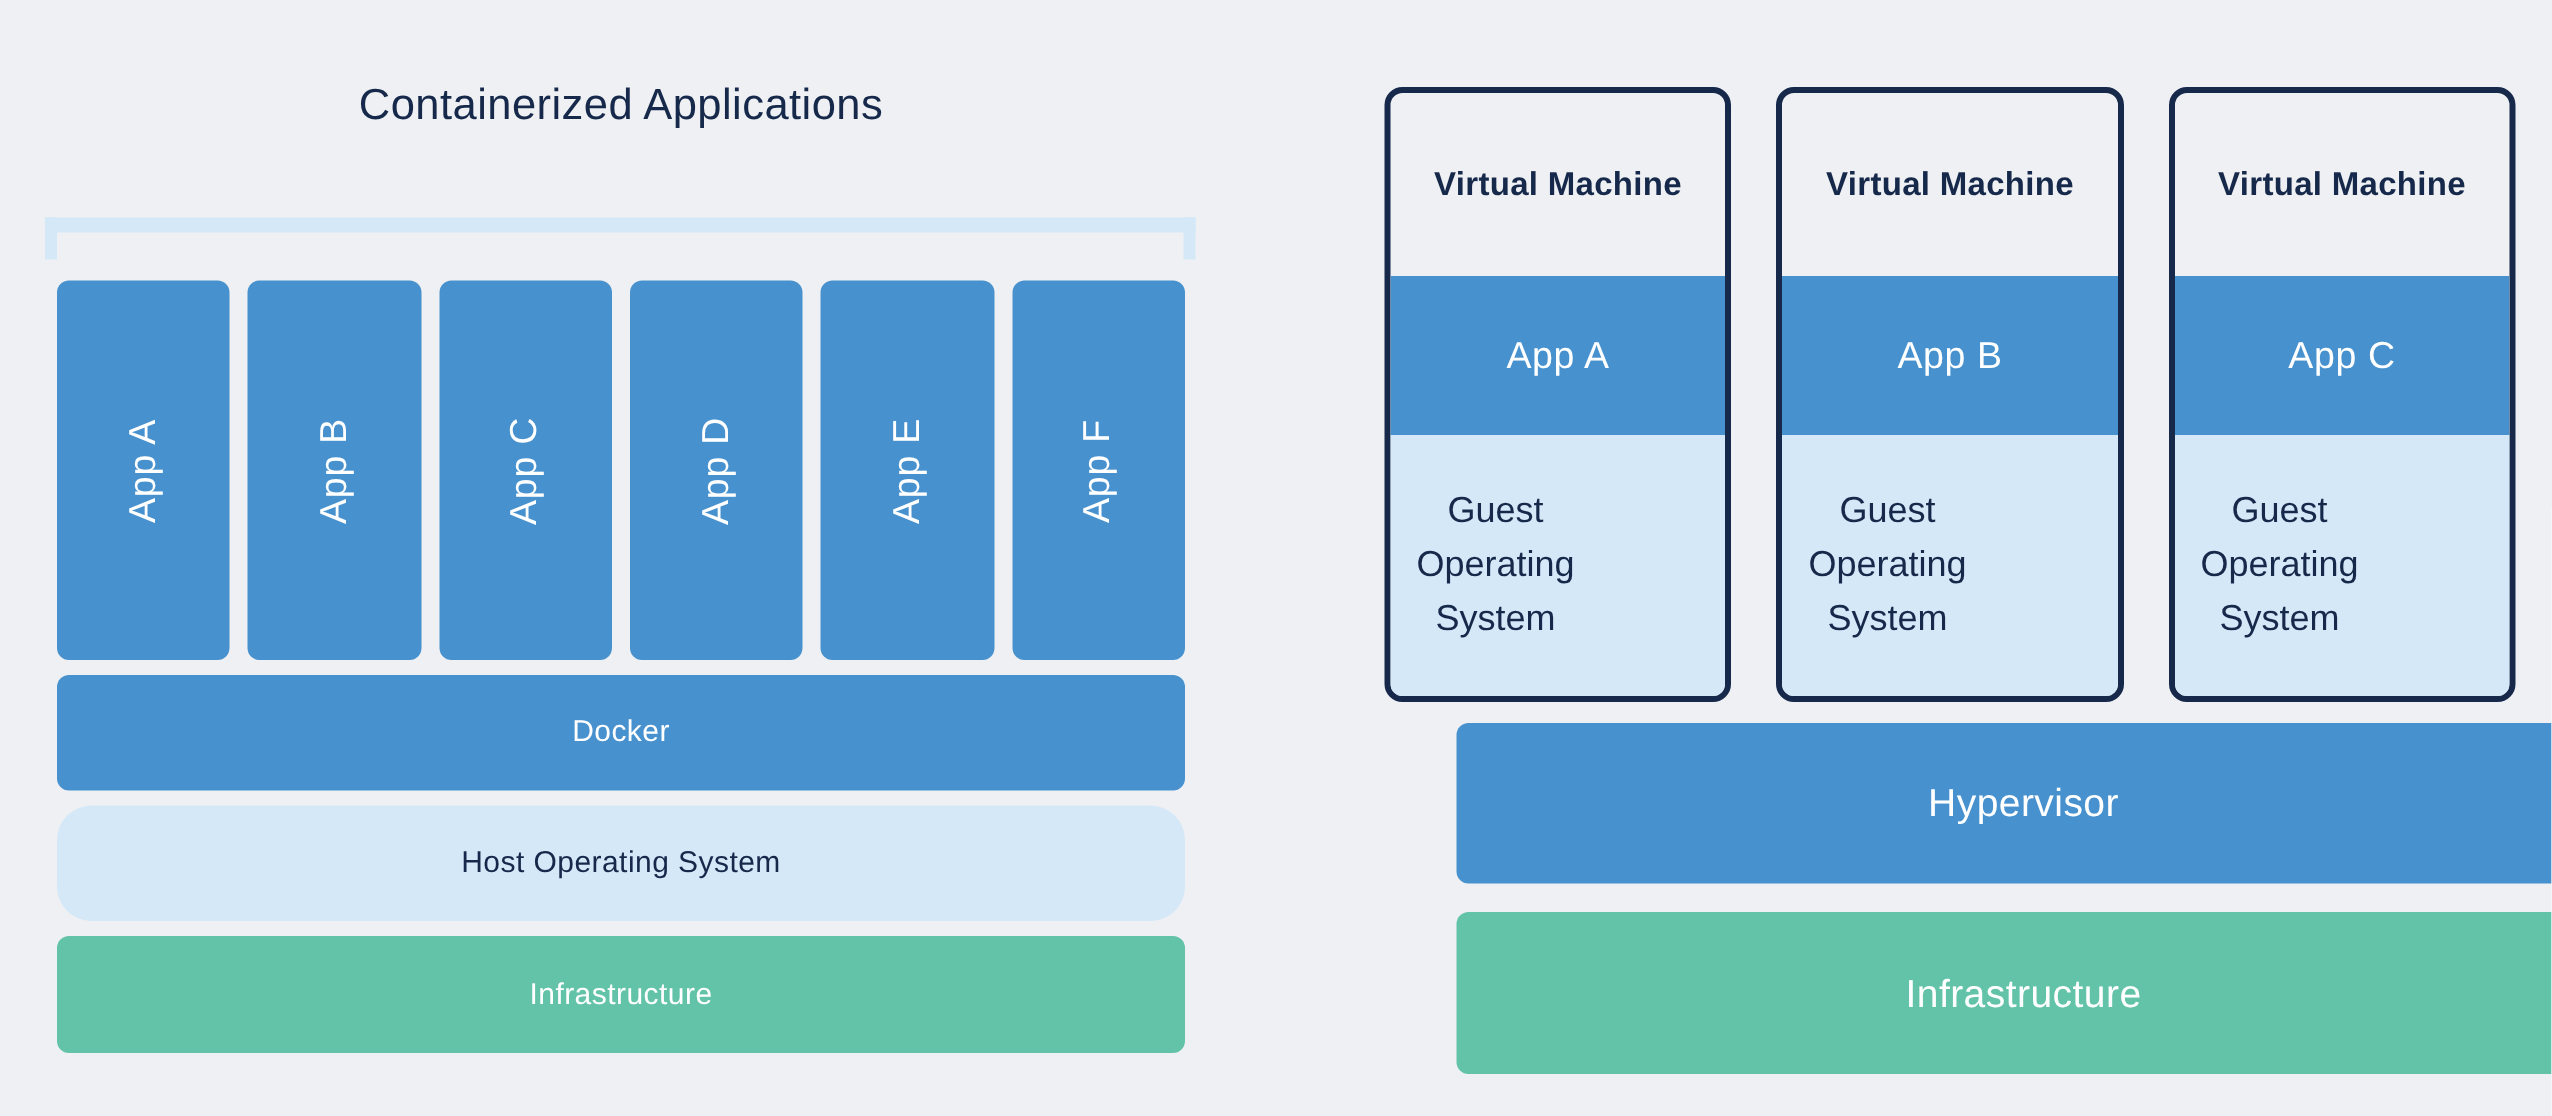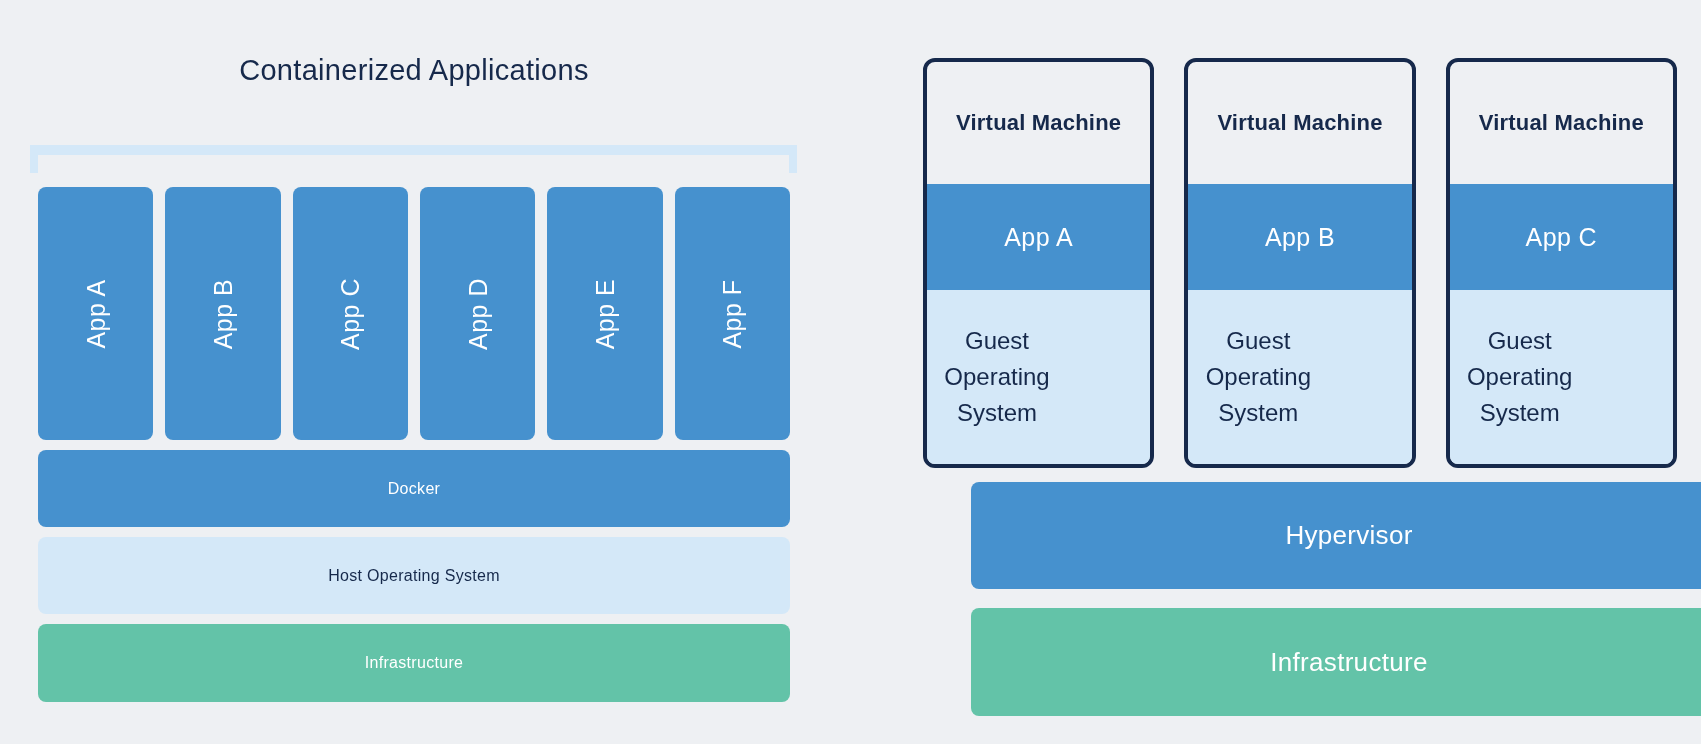--- a/index.html
+++ b/index.html
@@ -56,25 +56,25 @@
     letter-spacing: 0.5px;
   }
   .layer-bar {
     position: absolute;
     left: 38px;
     width: 752px;
     border-radius: 8px;
     display: flex;
     align-items: center;
     justify-content: center;
-    font-size: 16px;
+    font-size: 20px;
     letter-spacing: 0.3px;
   }
   .bar-docker { top: 450px; height: 77px; background: #4691ce; color: #ffffff; }
-  .bar-hostos { top: 537px; height: 77px; background: #d4e8f8; color: #16294b; }
+  .bar-hostos { top: 537px; height: 77px; background: #d4e8f8; color: #16294b; border-radius: 23px; }
   .bar-infra-left { top: 624px; height: 78px; background: #63c3a8; color: #ffffff; }
 
   
   .vm-row {
     position: absolute;
     left: 923px; top: 58px;
     width: 754px; height: 410px;
     display: flex;
     gap: 30px;
   }

